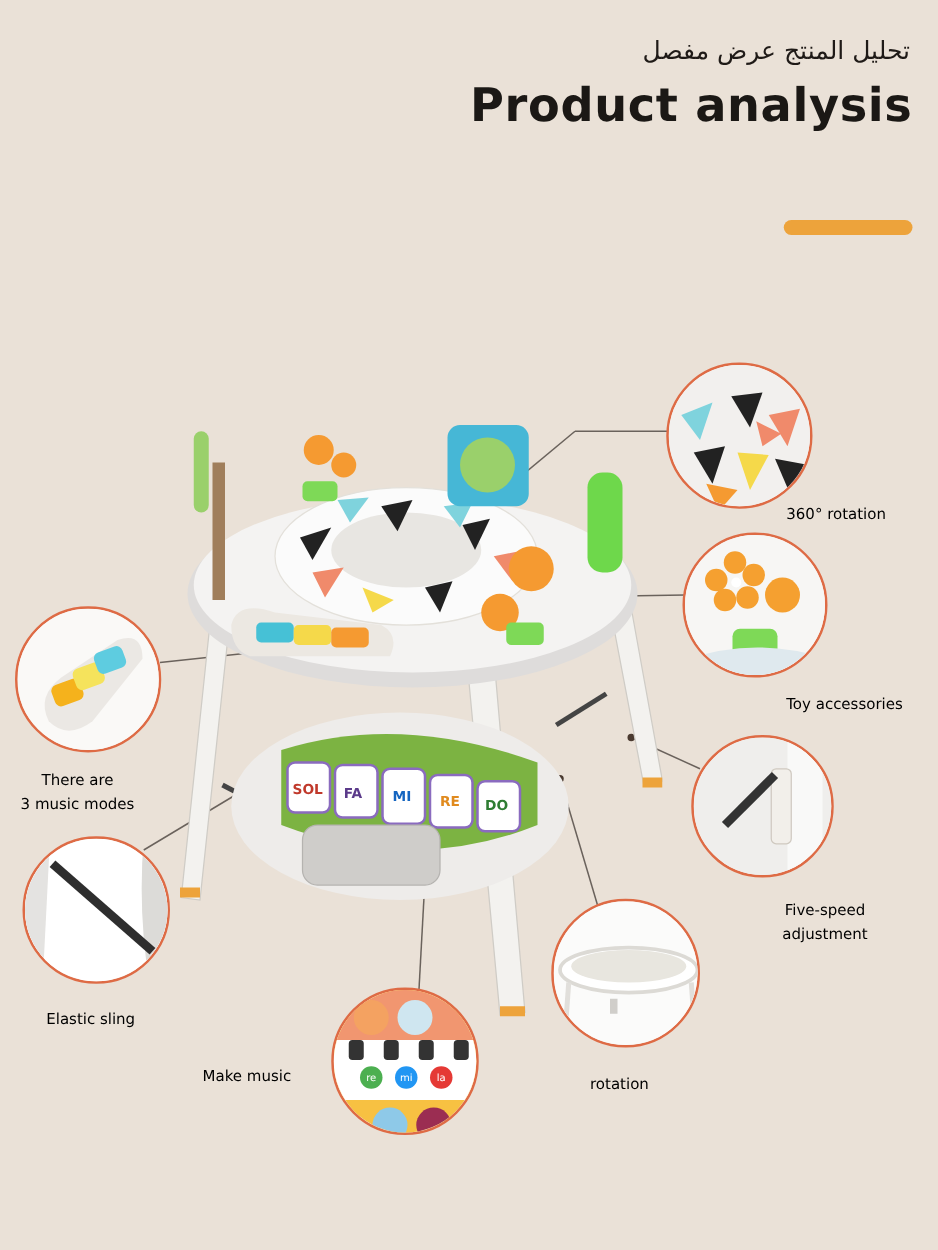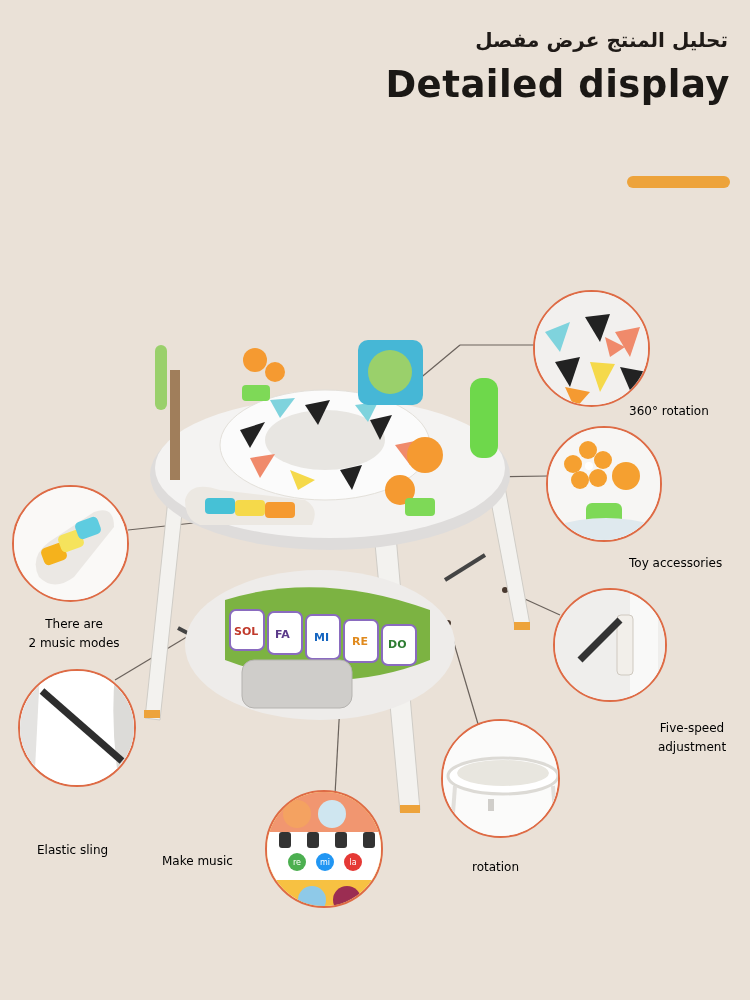--- a/index.html
+++ b/index.html
@@ -7,21 +7,21 @@
     width: 750px; height: 1000px; overflow: hidden;
     background: #EAE1D7;
     font-family: "DejaVu Sans", sans-serif;
     position: relative;
     color: #1f1a17;
   }
   .abs { position: absolute; }
   
   .arabic {
     right: 22px; top: 28px;
-    font-size: 20px; font-weight: bold; color: #1f1a17;
+    font-size: 20px; font-weight: normal; color: #1f1a17;
     direction: rtl; white-space: nowrap;
     font-family: "DejaVu Sans", sans-serif;
   }
   .title {
     right: 20px; top: 62px;
     text-align: right;
     font-family: "DejaVu Sans", sans-serif;
     font-weight: bold; font-size: 37px; line-height: 46px;
     letter-spacing: 0.5px; color: #1b1815;
   }
@@ -39,21 +39,21 @@
     font-size: 12px; color: #000000; line-height: 19px; white-space: nowrap;
   }
   .label.center { text-align: center; }
   svg.lines { position: absolute; left: 0; top: 0; pointer-events: none; }
 </style>
 </head>
 <body>
 
 <div class="abs arabic">تحليل المنتج عرض مفصل</div>
 <div class="abs title">
-  <div>Detailed display</div>
+  <div>Product analysis</div>
 </div>
 <div class="abs divider"></div>
 
 <svg class="lines" width="750" height="1000">
   <g stroke="#6a625c" stroke-width="1.2" fill="none">
     <line x1="382" y1="410" x2="460" y2="345"></line>
       <line x1="460" y1="345" x2="535" y2="345"></line>
     <line x1="422" y1="478" x2="548" y2="476"></line>
     <line x1="250" y1="517" x2="128" y2="530"></line>
     <line x1="505" y1="590" x2="560" y2="615"></line>
@@ -174,47 +174,47 @@
 
 <div class="abs callout" style="left:12px;top:485px;width:117px;height:117px">
   <svg width="117" height="117">
     <rect width="117" height="117" fill="#faf9f7"></rect>
     <path d="M25 90 Q15 70 35 55 L80 25 Q100 18 100 40 L60 90 Q40 105 25 90Z" fill="#ebe8e4"></path>
     <rect x="28" y="58" width="24" height="18" rx="5" fill="#F5B21C" transform="rotate(-20 40 67)"></rect>
     <rect x="45" y="45" width="24" height="18" rx="5" fill="#F5E35C" transform="rotate(-20 57 54)"></rect>
     <rect x="62" y="32" width="24" height="18" rx="5" fill="#5ECCE0" transform="rotate(-20 74 41)"></rect>
   </svg>
 </div>
-<div class="abs label center" style="left:12px;top:615px;width:124px">
+<div class="abs label center" style="left:0;top:615px;width:124px">
   <div>There are</div>
-  <div>2 music modes</div>
+  <div>3 music modes</div>
 </div>
 
 <div class="abs callout" style="left:553px;top:588px;width:114px;height:114px">
   <svg width="114" height="114">
     <rect width="114" height="114" fill="#efeeec"></rect>
     <rect x="75" y="0" width="28" height="114" fill="#f9f9f8"></rect>
     <rect x="62" y="25" width="16" height="60" rx="4" fill="#f2efea" stroke="#cfc9c0"></rect>
     <line x1="65" y1="30" x2="25" y2="70" stroke="#333" stroke-width="7"></line>
   </svg>
 </div>
-<div class="abs label center" style="left:640px;top:719px;width:104px">
+<div class="abs label center" style="left:608px;top:719px;width:104px">
   <div>Five-speed</div>
   <div>adjustment</div>
 </div>
 
 <div class="abs callout" style="left:18px;top:669px;width:118px;height:118px">
   <svg width="118" height="118">
     <rect width="118" height="118" fill="#ffffff"></rect>
     <path d="M0 0 L20 0 L14 118 L0 118Z" fill="#e4e3e1"></path>
     <path d="M95 0 L118 0 L118 118 L100 118 Q90 60 95 0Z" fill="#dcdbd8"></path>
     <line x1="22" y1="20" x2="102" y2="90" stroke="#2e2e2e" stroke-width="7"></line>
   </svg>
 </div>
-<div class="abs label" style="left:37px;top:841px">Elastic sling</div>
+<div class="abs label" style="left:37px;top:806px">Elastic sling</div>
 
 <div class="abs callout" style="left:441px;top:719px;width:119px;height:119px">
   <svg width="119" height="119">
     <rect width="119" height="119" fill="#fbfbfa"></rect>
     <ellipse cx="60" cy="55" rx="55" ry="18" fill="#ffffff" stroke="#dcdad5" stroke-width="3"></ellipse>
     <ellipse cx="60" cy="52" rx="46" ry="13" fill="#e8e6df"></ellipse>
     <line x1="12" y1="65" x2="8" y2="119" stroke="#e1dfdb" stroke-width="4"></line>
     <line x1="110" y1="65" x2="114" y2="119" stroke="#e1dfdb" stroke-width="4"></line>
     <rect x="45" y="78" width="6" height="12" fill="#d0ceca"></rect>
   </svg>

